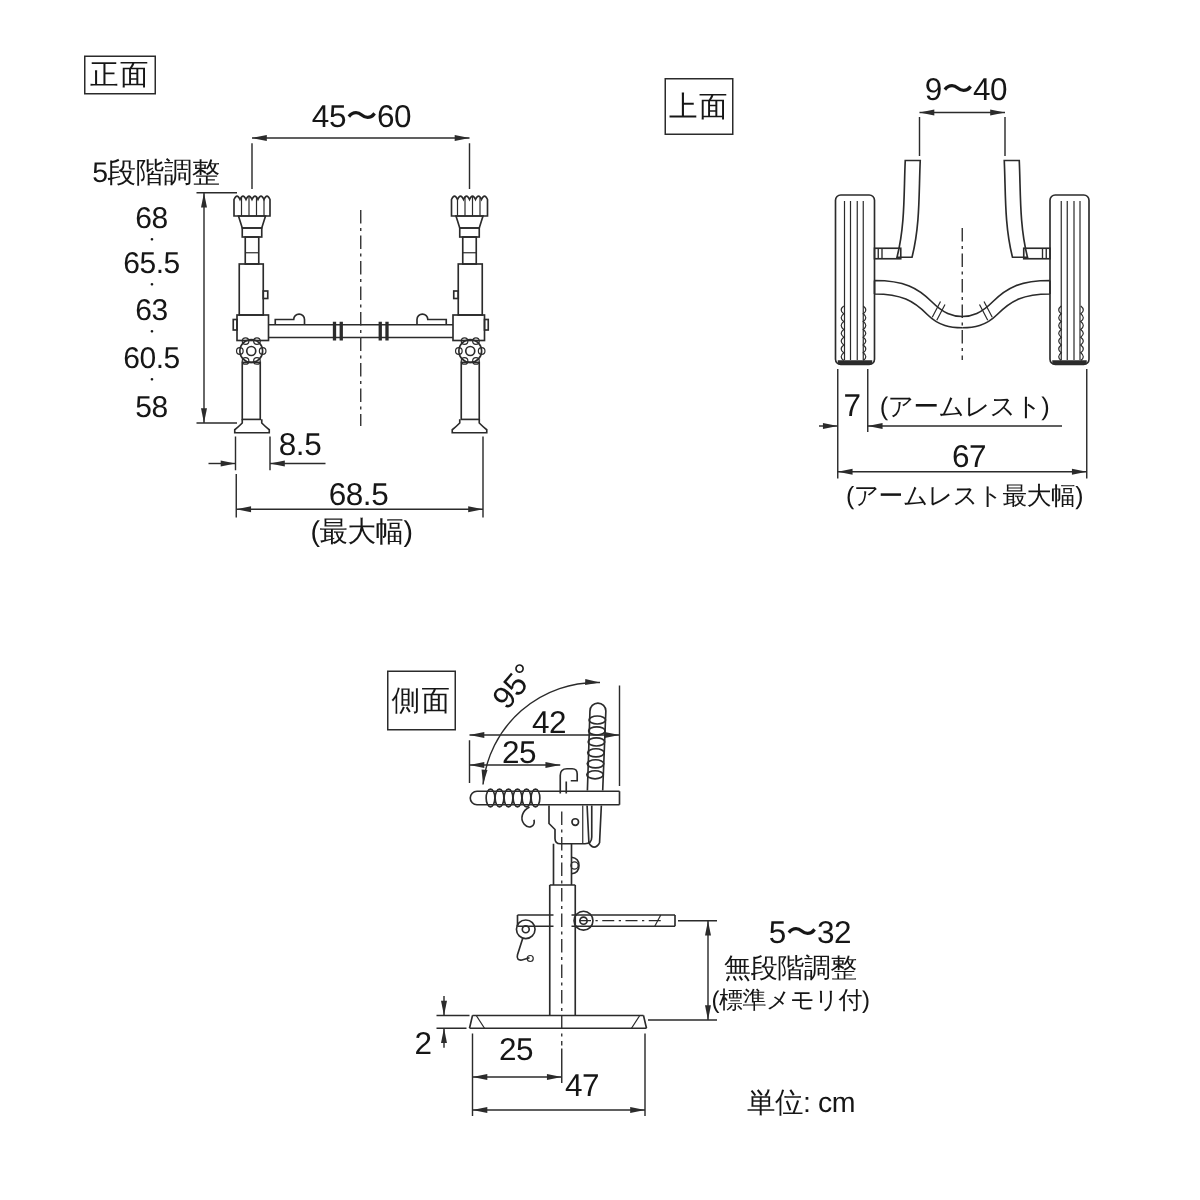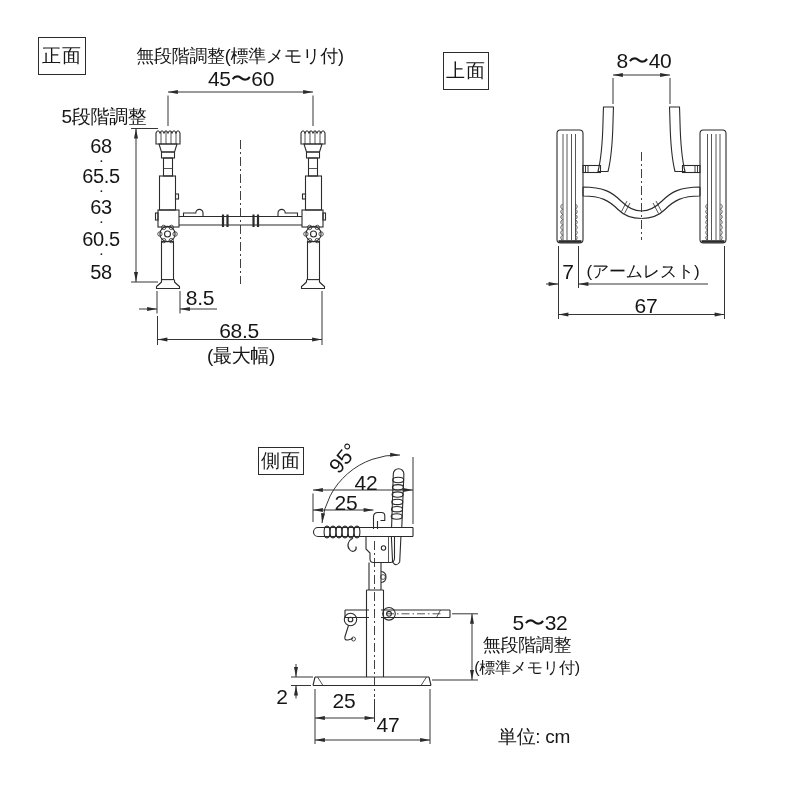--- a/index.html
+++ b/index.html
@@ -154,44 +154,44 @@
     <path d="M291,677 H313 M291,685.5 H311"></path>
     <line x1="296" y1="664" x2="296" y2="677" marker-end="url(#ar)"></line>
     <line x1="296" y1="698.5" x2="296" y2="685.5" marker-end="url(#ar)"></line>
     <path d="M315,689 V722 M374.5,699 V722"></path>
     <line x1="315" y1="718" x2="374.5" y2="718" marker-start="url(#ar)" marker-end="url(#ar)"></line>
     <path d="M315,722 V744 M430,689 V744"></path>
     <line x1="315" y1="740" x2="430" y2="740" marker-start="url(#ar)" marker-end="url(#ar)"></line>
   </g>
 </svg>
 
-<div class="vbox" style="left:38px;top:37px;width:48px;height:38px;">正面</div>
-<div class="lbl jp18" style="left:240px;top:56px;">無段階調整(標準メモリ付)</div>
+<div class="vbox" style="left:56px;top:37px;width:48px;height:26px;">正面</div>
 <div class="lbl n" style="left:241px;top:78px;">45〜60</div>
 <div class="lbl jp19" style="left:104px;top:116px;">5段階調整</div>
 <div class="lbl n2" style="left:101px;top:146px;">68</div>
 <div class="lbl dot" style="left:101px;top:161px;">・</div>
 <div class="lbl n2" style="left:101px;top:176px;">65.5</div>
 <div class="lbl dot" style="left:101px;top:191px;">・</div>
 <div class="lbl n2" style="left:101px;top:206.5px;">63</div>
 <div class="lbl dot" style="left:101px;top:222px;">・</div>
 <div class="lbl n2" style="left:101px;top:238.5px;">60.5</div>
 <div class="lbl dot" style="left:101px;top:254px;">・</div>
 <div class="lbl n2" style="left:101px;top:271.5px;">58</div>
 <div class="lbl n" style="left:200px;top:297px;text-align:right;">8.5</div>
 <div class="lbl n" style="left:239px;top:330px;">68.5</div>
 <div class="lbl jp19" style="left:241px;top:355px;">(最大幅)</div>
 
 <div class="vbox" style="left:443px;top:52px;width:46px;height:38px;">上面</div>
-<div class="lbl n" style="left:644px;top:60px;">8〜40</div>
+<div class="lbl n" style="left:644px;top:60px;">9〜40</div>
 <div class="lbl n" style="left:568px;top:271px;">7</div>
 <div class="lbl jp17" style="left:643px;top:271px;">(アームレスト)</div>
 <div class="lbl n" style="left:646px;top:305px;">67</div>
-
-<div class="vbox" style="left:258px;top:447px;width:46px;height:28px;">側面</div>
+<div class="lbl jp165" style="left:643px;top:331px;">(アームレスト最大幅)</div>
+
+<div class="vbox" style="left:258px;top:447px;width:46px;height:40px;">側面</div>
 <div class="lbl n rot" style="left:343px;top:458px;">95°</div>
 <div class="lbl n" style="left:366px;top:482px;">42</div>
 <div class="lbl n" style="left:346px;top:502px;">25</div>
 <div class="lbl n" style="left:527px;top:622px;margin-left:13px;">5〜32</div>
 <div class="lbl jp18" style="left:527px;top:645px;">無段階調整</div>
 <div class="lbl jp16" style="left:527px;top:668px;">(標準メモリ付)</div>
 <div class="lbl n" style="left:282px;top:696px;">2</div>
 <div class="lbl n" style="left:344px;top:700px;">25</div>
 <div class="lbl n" style="left:388px;top:724px;">47</div>
 <div class="lbl jp19" style="left:534px;top:736px;">単位: cm</div>

